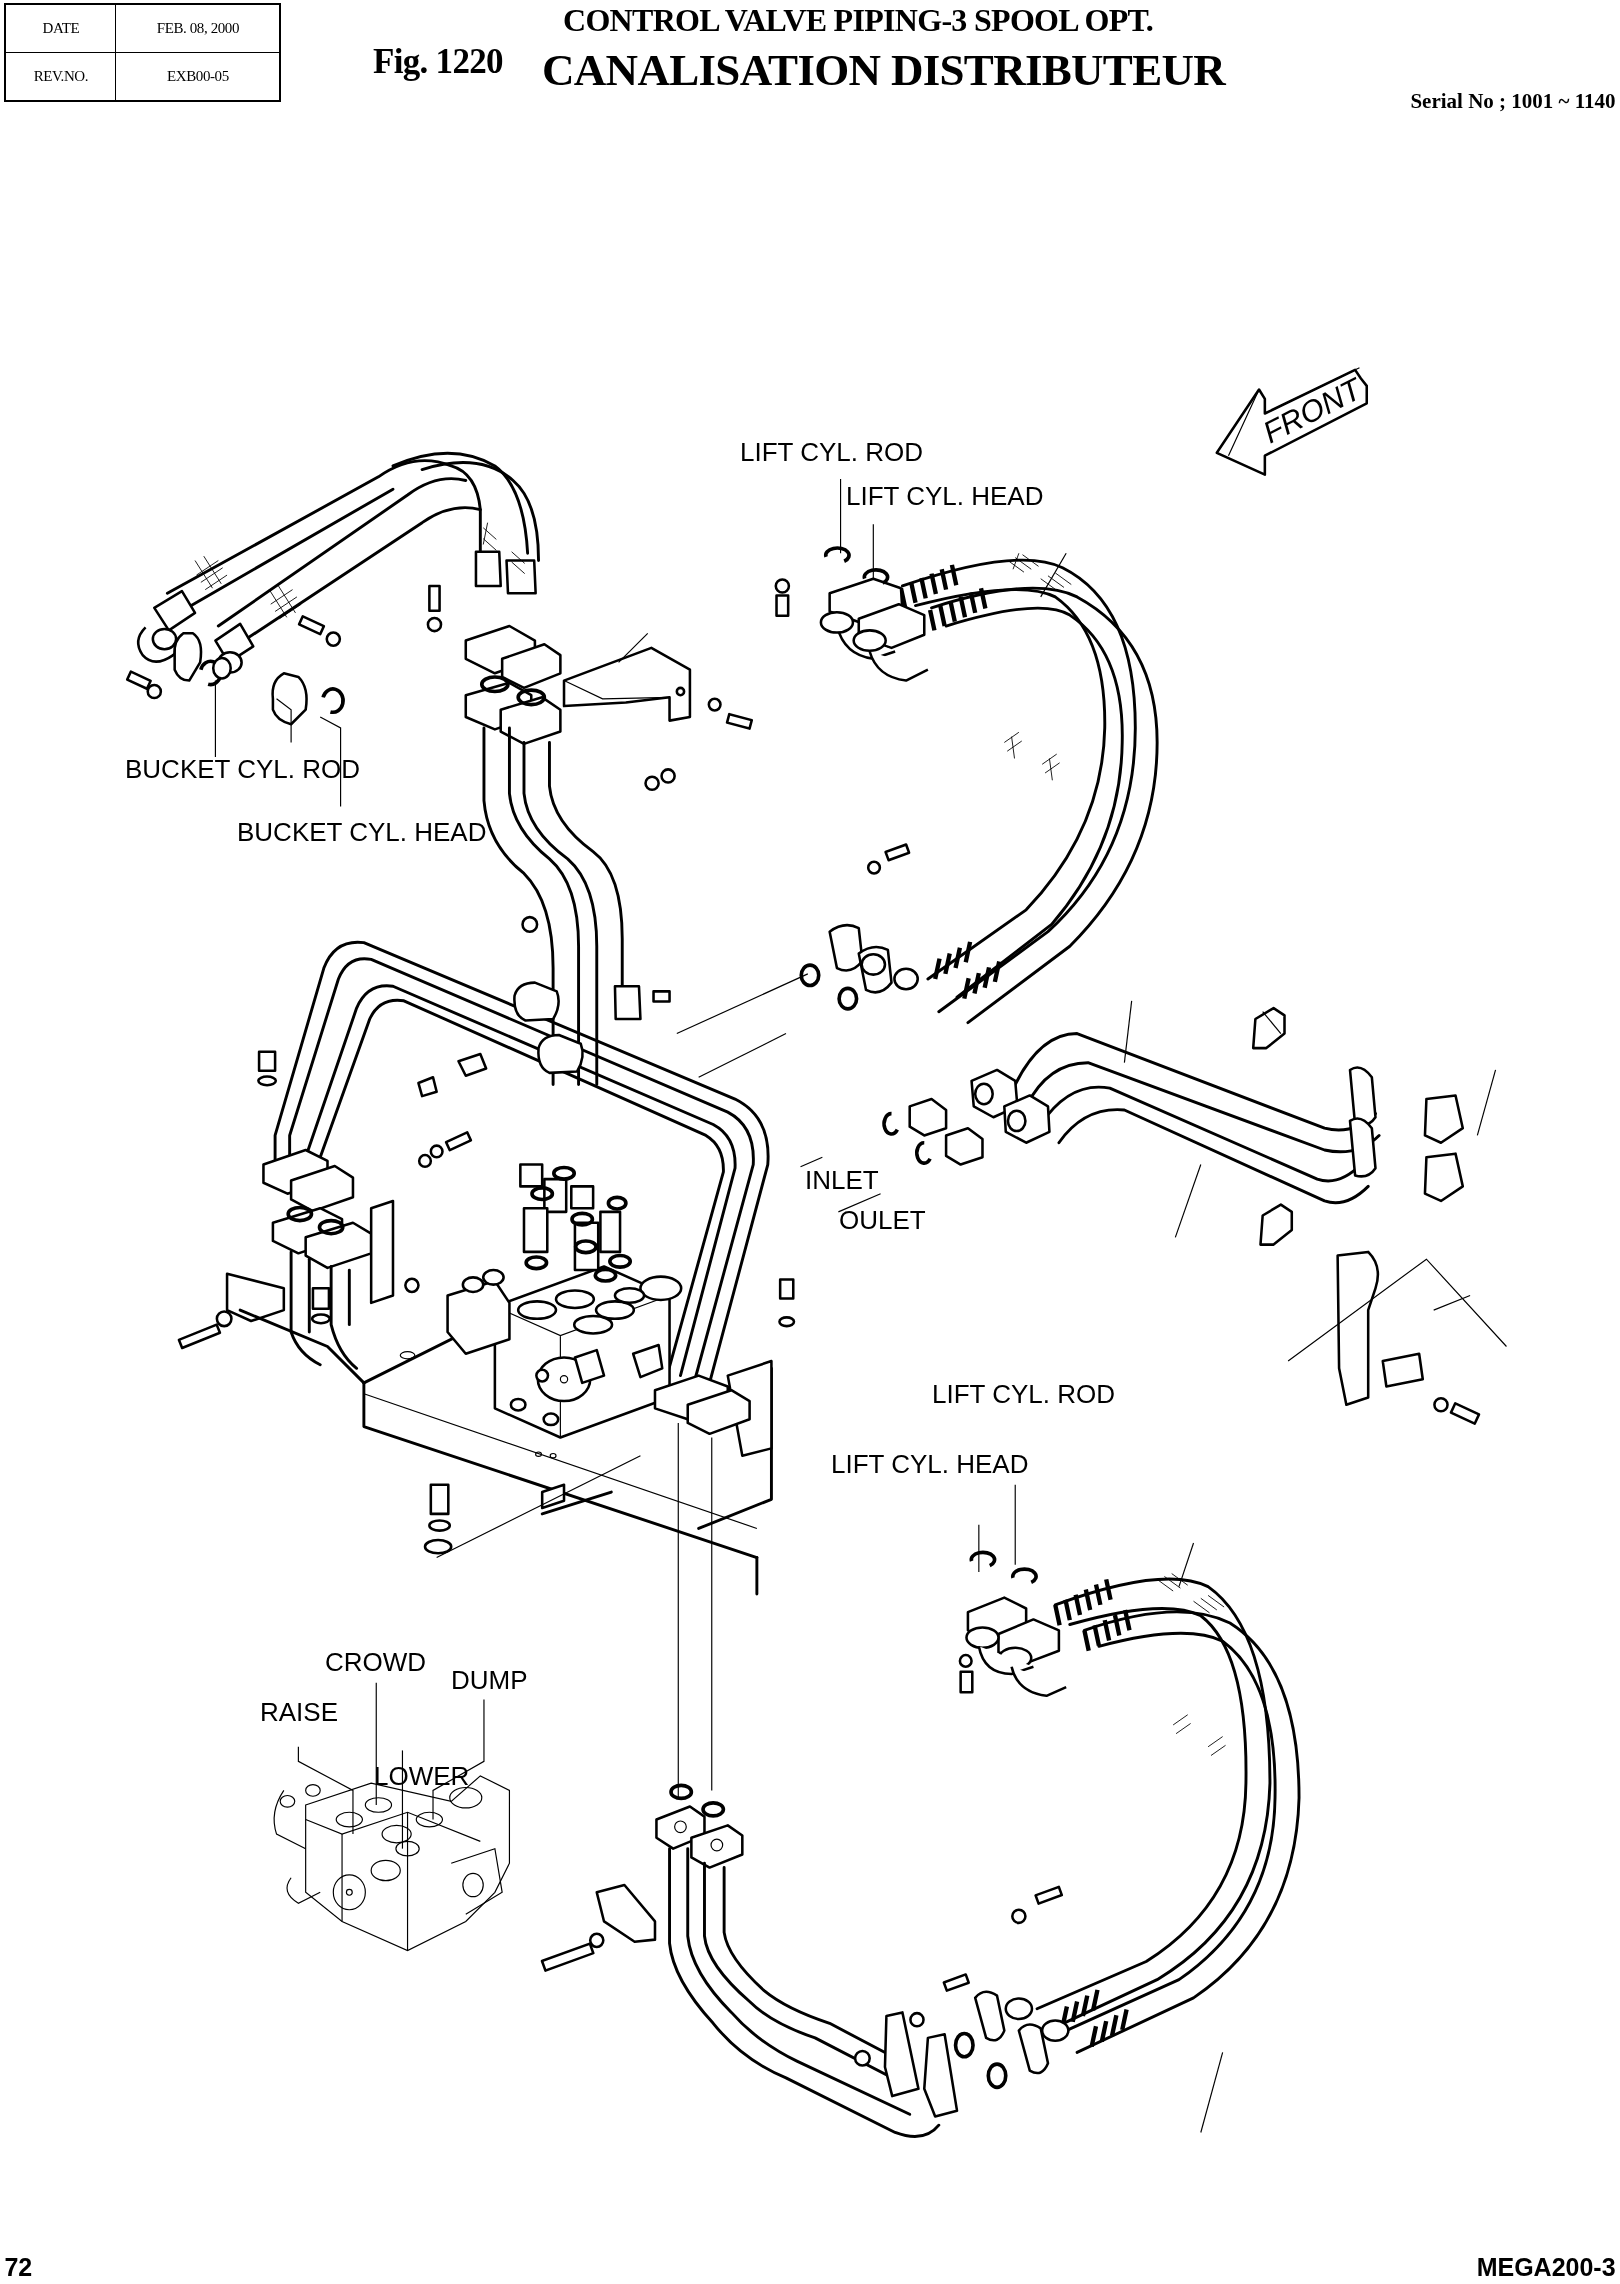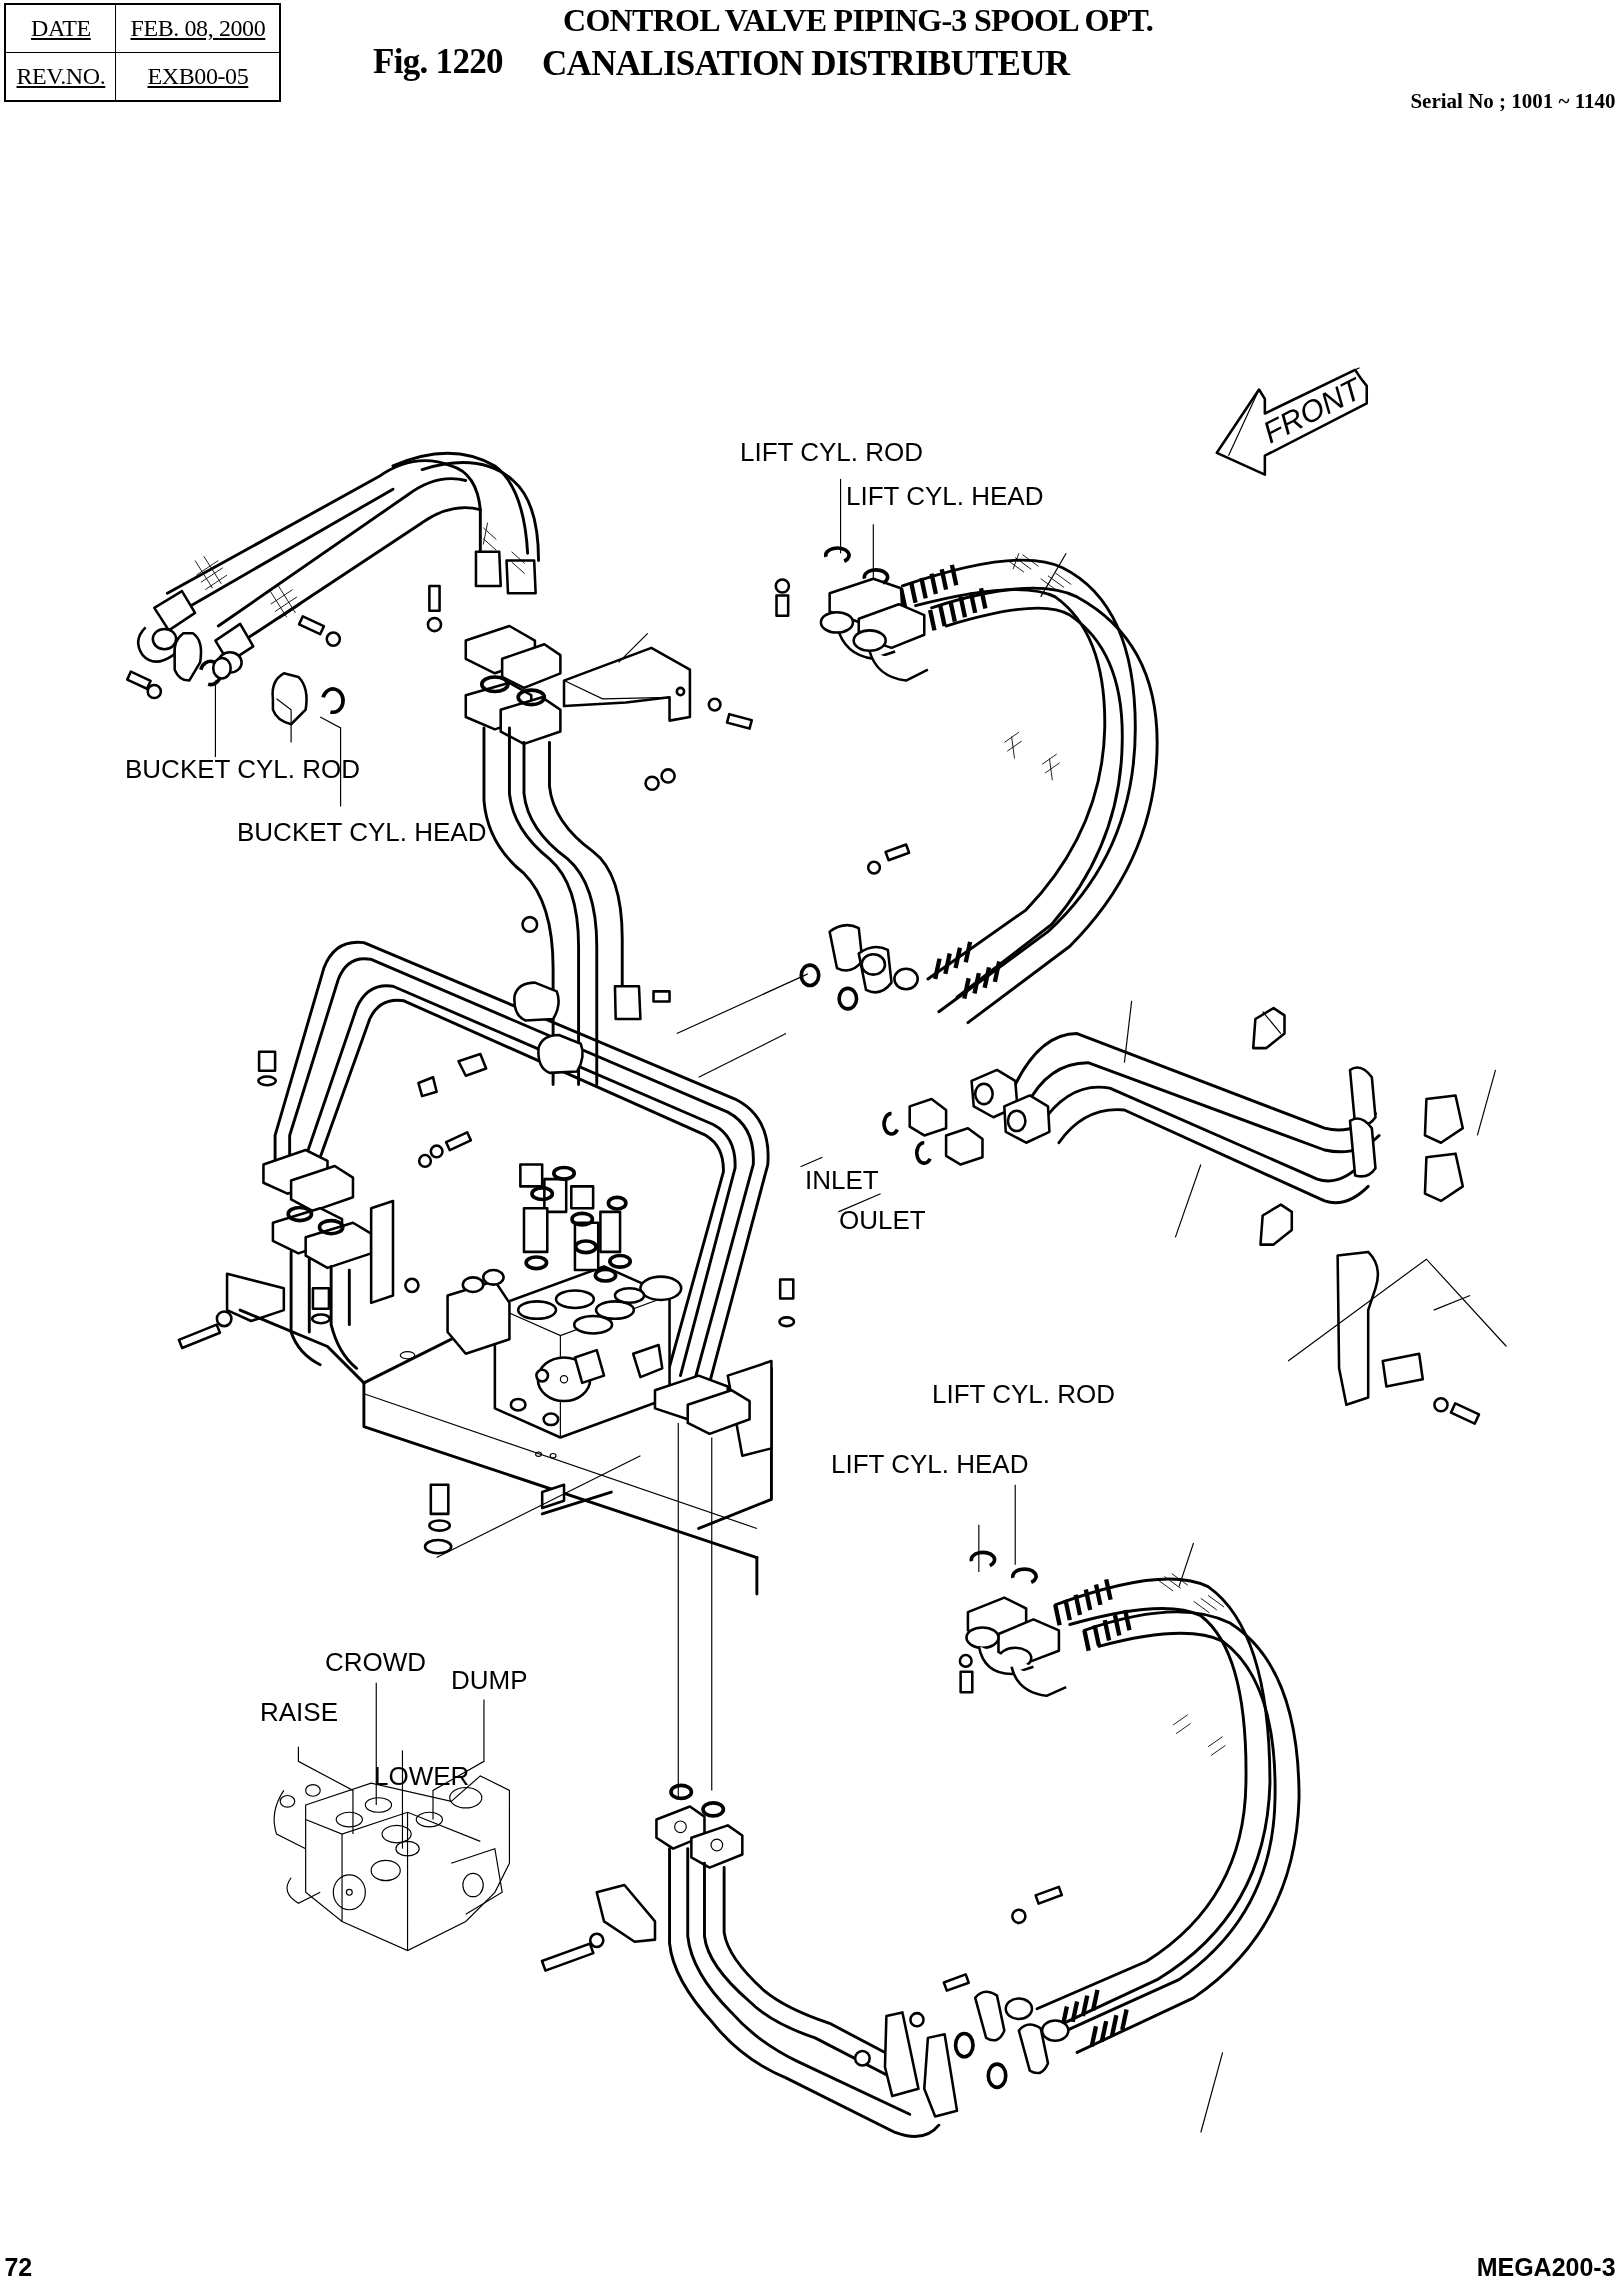--- a/index.html
+++ b/index.html
@@ -1,29 +1,29 @@
 <!DOCTYPE html>
 <html style="font-size:11.6px"><head>
 <meta charset="utf-8">
 <style>
   html, body { margin: 0; padding: 0; background: #ffffff; }
   body { width: 1620px; height: 2284px; position: relative; overflow: hidden; color: #000; }
 
   
   #rev-table { position: absolute; left: 4.4px; top: 2.9px; width: 277px; height: 99px;
     border: 2.9px solid #000; border-collapse: collapse; box-sizing: border-box; }
-  #rev-table td { border: 1.5px solid #000; text-align: center; font-size: 24px;
-    font-family: "Liberation Serif", "DejaVu Serif", serif; padding: 0; height: 47px; letter-spacing: -0.4px; text-decoration: underline; }
+  #rev-table td { border: 1.5px solid #000; text-align: center; font-size: 15px;
+    font-family: "Liberation Serif", "DejaVu Serif", serif; padding: 0; height: 47px; letter-spacing: -0.4px; }
   #rev-table td.lbl { width: 109px; }
 
   #fig-no { position: absolute; left: 373px; top: 22px; font-size: 35px; font-weight: bold;
     font-family: "Liberation Serif", "DejaVu Serif", serif; letter-spacing: -0.7px; margin-top: 20px; }
   #title1 { position: absolute; left: 542px; top: 1.5px; font-size: 32px; font-weight: bold;
     font-family: "Liberation Serif", "DejaVu Serif", serif; letter-spacing: -0.7px; white-space: nowrap; margin-left: 21px; }
-  #title2 { position: absolute; left: 542px; top: 44px; font-size: 35px; font-weight: bold;
+  #title2 { position: absolute; left: 542px; top: 44px; font-size: 45px; font-weight: bold;
     font-family: "Liberation Serif", "DejaVu Serif", serif; letter-spacing: -0.7px; white-space: nowrap; }
   #serial { position: absolute; right: 4.4px; top: 89px; font-size: 21px; font-weight: bold;
     font-family: "Liberation Serif", "DejaVu Serif", serif; white-space: nowrap; margin-left: 28px; }
 
   
   .lbl-txt { position: absolute; font-family: "Liberation Sans", "DejaVu Sans", sans-serif;
     font-size: 26px; white-space: nowrap; line-height: 1; }
 
   #page-no { position: absolute; left: 4.4px; top: 2253px; font-size: 25px; font-weight: bold;
     font-family: "Liberation Sans", "DejaVu Sans", sans-serif; }

